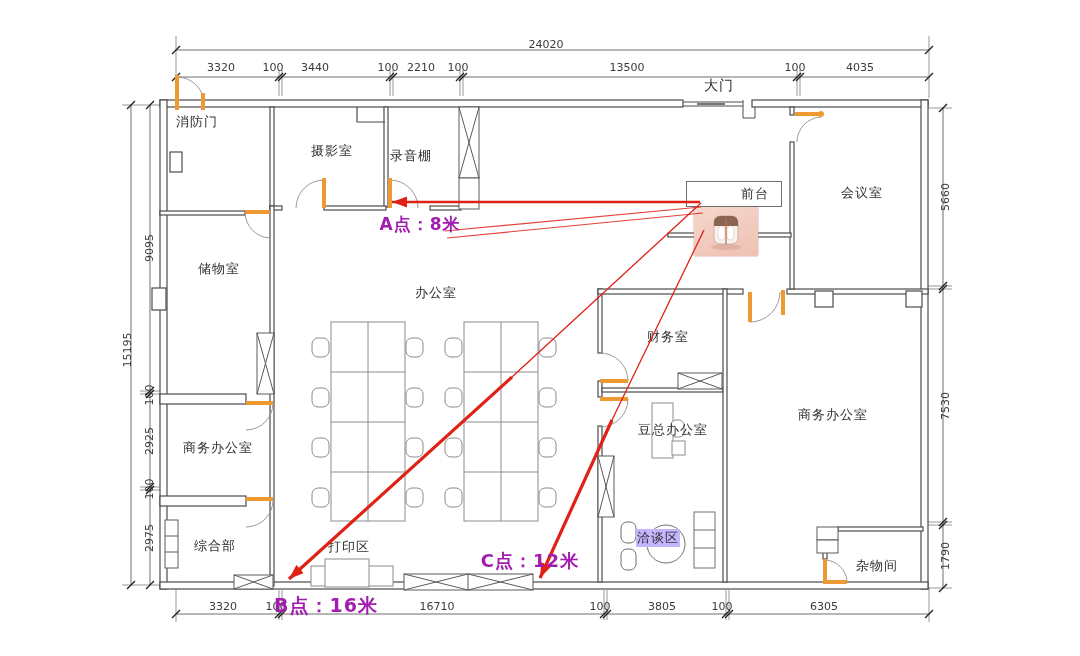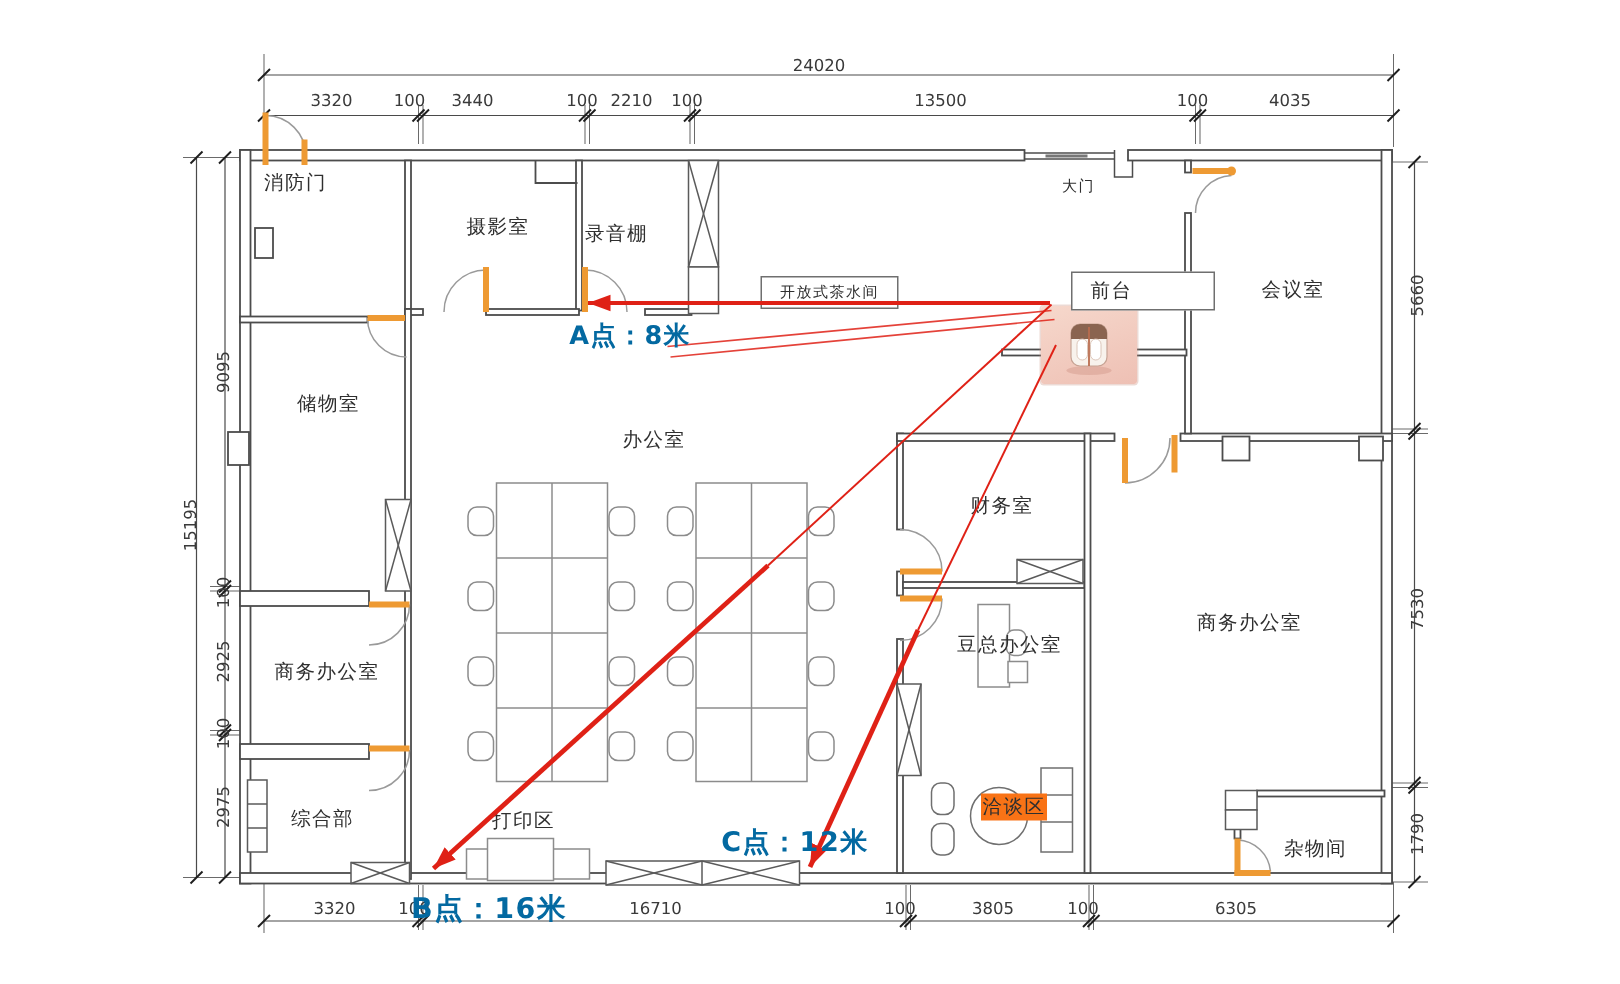--- a/index.html
+++ b/index.html
@@ -1,27 +1,27 @@
 <!DOCTYPE html>
 <html><head>
 <meta charset="utf-8">
 <style>
   html,body{margin:0;padding:0;background:#ffffff;}
   .plan{position:relative;width:1080px;height:656px;background:#ffffff;overflow:hidden;
         font-family:"DejaVu Sans","Liberation Sans",sans-serif;}
   .plan svg{position:absolute;left:0;top:0;}
   .lbl{position:absolute;transform:translate(-50%,-50%);white-space:nowrap;
        font-size:13px;color:#2f2f2f;letter-spacing:1px;z-index:6;}
-  .lbl.big{font-size:10px;margin-top:38px;}
+  .lbl.big{font-size:14px;}
   .boxed{background:#ffffff;border:1px solid #6f6f6f;padding:3px 12px;z-index:6;}
   .dim{position:absolute;transform:translate(-50%,-50%);white-space:nowrap;
        font-size:11px;color:#3a3a3a;z-index:5;}
   .dim.v{transform:translate(-50%,-50%) rotate(-90deg);}
   .red{position:absolute;transform:translate(-50%,-50%);white-space:nowrap;
-       color:#0369a1;font-size:17px;font-weight:600;letter-spacing:1px;z-index:9;}
+       color:#a21caf;font-size:17px;font-weight:600;letter-spacing:1px;z-index:9;}
   .red.b{font-size:19px;}
   .red.c{font-size:18px;margin-left:33px;}
   .photo{position:absolute;left:694px;top:204px;width:64px;height:52px;z-index:4;
          background:linear-gradient(160deg,#f6d8cc,#eec0b4);border-radius:2px;
          box-shadow:0 0 0 1px rgba(200,150,135,.35);}
   .geom{z-index:2;} .redsvg{z-index:8;pointer-events:none;}
 </style>
 </head>
 <body>
 
@@ -268,33 +268,32 @@
     <path d="M20,18 a6,6 0 0 1 6,-6 h12 a6,6 0 0 1 6,6 v4 h-24 z" fill="#8a6450"></path>
     <rect x="24" y="22" width="7" height="14" rx="3.5" fill="#ffffff" stroke="#d8c0b2" stroke-width="0.6"></rect>
     <rect x="33" y="22" width="7" height="14" rx="3.5" fill="#ffffff" stroke="#d8c0b2" stroke-width="0.6"></rect>
     <line x1="32" y1="14" x2="32" y2="40" stroke="#b96c4e" stroke-width="1.2"></line>
   </svg>
 </div>
 
 <span class="lbl" style="left:197px;top:122px">消防门</span>
 <span class="lbl" style="left:332px;top:151px">摄影室</span>
 <span class="lbl" style="left:411px;top:156px">录音棚</span>
-<span class="lbl big boxed" style="left:553px;top:157px">开放式茶水间</span>
 <span class="lbl big" style="left:719px;top:86px">大门</span>
-<span class="lbl boxed" style="left:762px;top:194px;min-width:70px;text-align:left">前台</span>
+<span class="lbl boxed" style="left:734px;top:194px;min-width:70px;text-align:right">前台</span>
 <span class="lbl" style="left:862px;top:193px">会议室</span>
 <span class="lbl" style="left:219px;top:269px">储物室</span>
 <span class="lbl" style="left:436px;top:293px">办公室</span>
 <span class="lbl" style="left:218px;top:448px">商务办公室</span>
 <span class="lbl" style="left:215px;top:546px">综合部</span>
 <span class="lbl" style="left:349px;top:547px">打印区</span>
 <span class="lbl" style="left:668px;top:337px">财务室</span>
 <span class="lbl" style="left:673px;top:430px">豆总办公室</span>
 <span class="lbl" style="left:833px;top:415px">商务办公室</span>
-<span class="lbl" style="left:676px;top:538px;background:#f97316;padding:0 1px">洽谈区</span>
+<span class="lbl" style="left:658px;top:538px;background:#c4b5fd;padding:0 1px">洽谈区</span>
 <span class="lbl" style="left:877px;top:566px">杂物间</span>
 
 <span class="dim" style="left:546px;top:44px">24020</span>
 <span class="dim" style="left:221px;top:67px">3320</span>
 <span class="dim" style="left:273px;top:67px">100</span>
 <span class="dim" style="left:315px;top:67px">3440</span>
 <span class="dim" style="left:388px;top:67px">100</span>
 <span class="dim" style="left:421px;top:67px">2210</span>
 <span class="dim" style="left:458px;top:67px">100</span>
 <span class="dim" style="left:627px;top:67px">13500</span>

